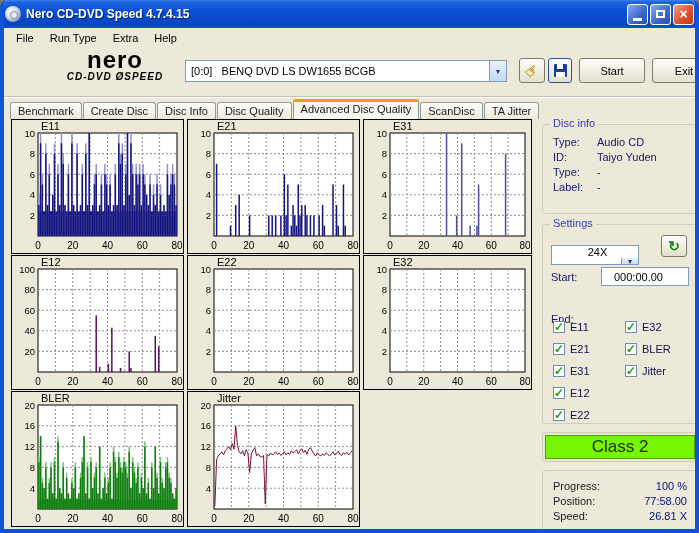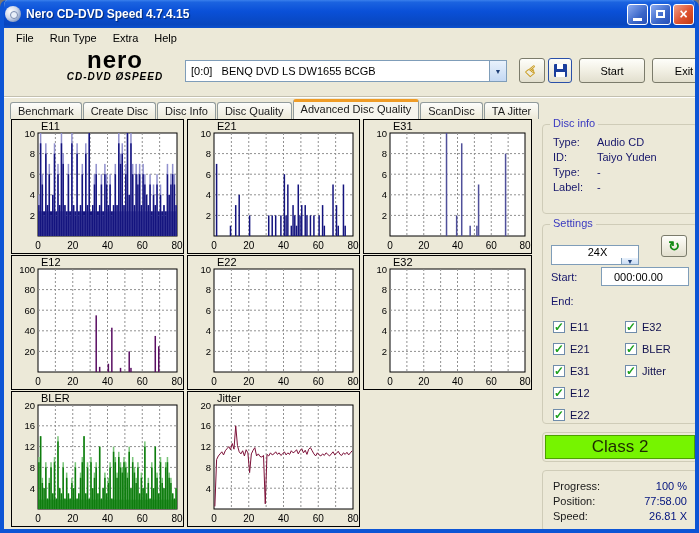--- a/index.html
+++ b/index.html
@@ -746,21 +746,21 @@
         <span class="val">24X</span>
         <span class="arrow">▼</span>
       </div>
       <div class="xpbtn btn-refresh">
           <span class="refresh-glyph">↻</span>
         </div>
       <div class="field-row" style="top:42px;">
         <span>Start:</span>
         <input value="000:00.00" style="">
       </div>
-      <div class="field-row" style="top:70px;">
+      <div class="field-row" style="top:88px;">
         <span>End:</span>
       </div>
       <div class="cbx" style="left:10px;top:96px;">
           <span class="cb"></span>
           <span>E11</span>
         </div>
       <div class="cbx" style="left:10px;top:118px;">
           <span class="cb"></span>
           <span>E21</span>
         </div>

